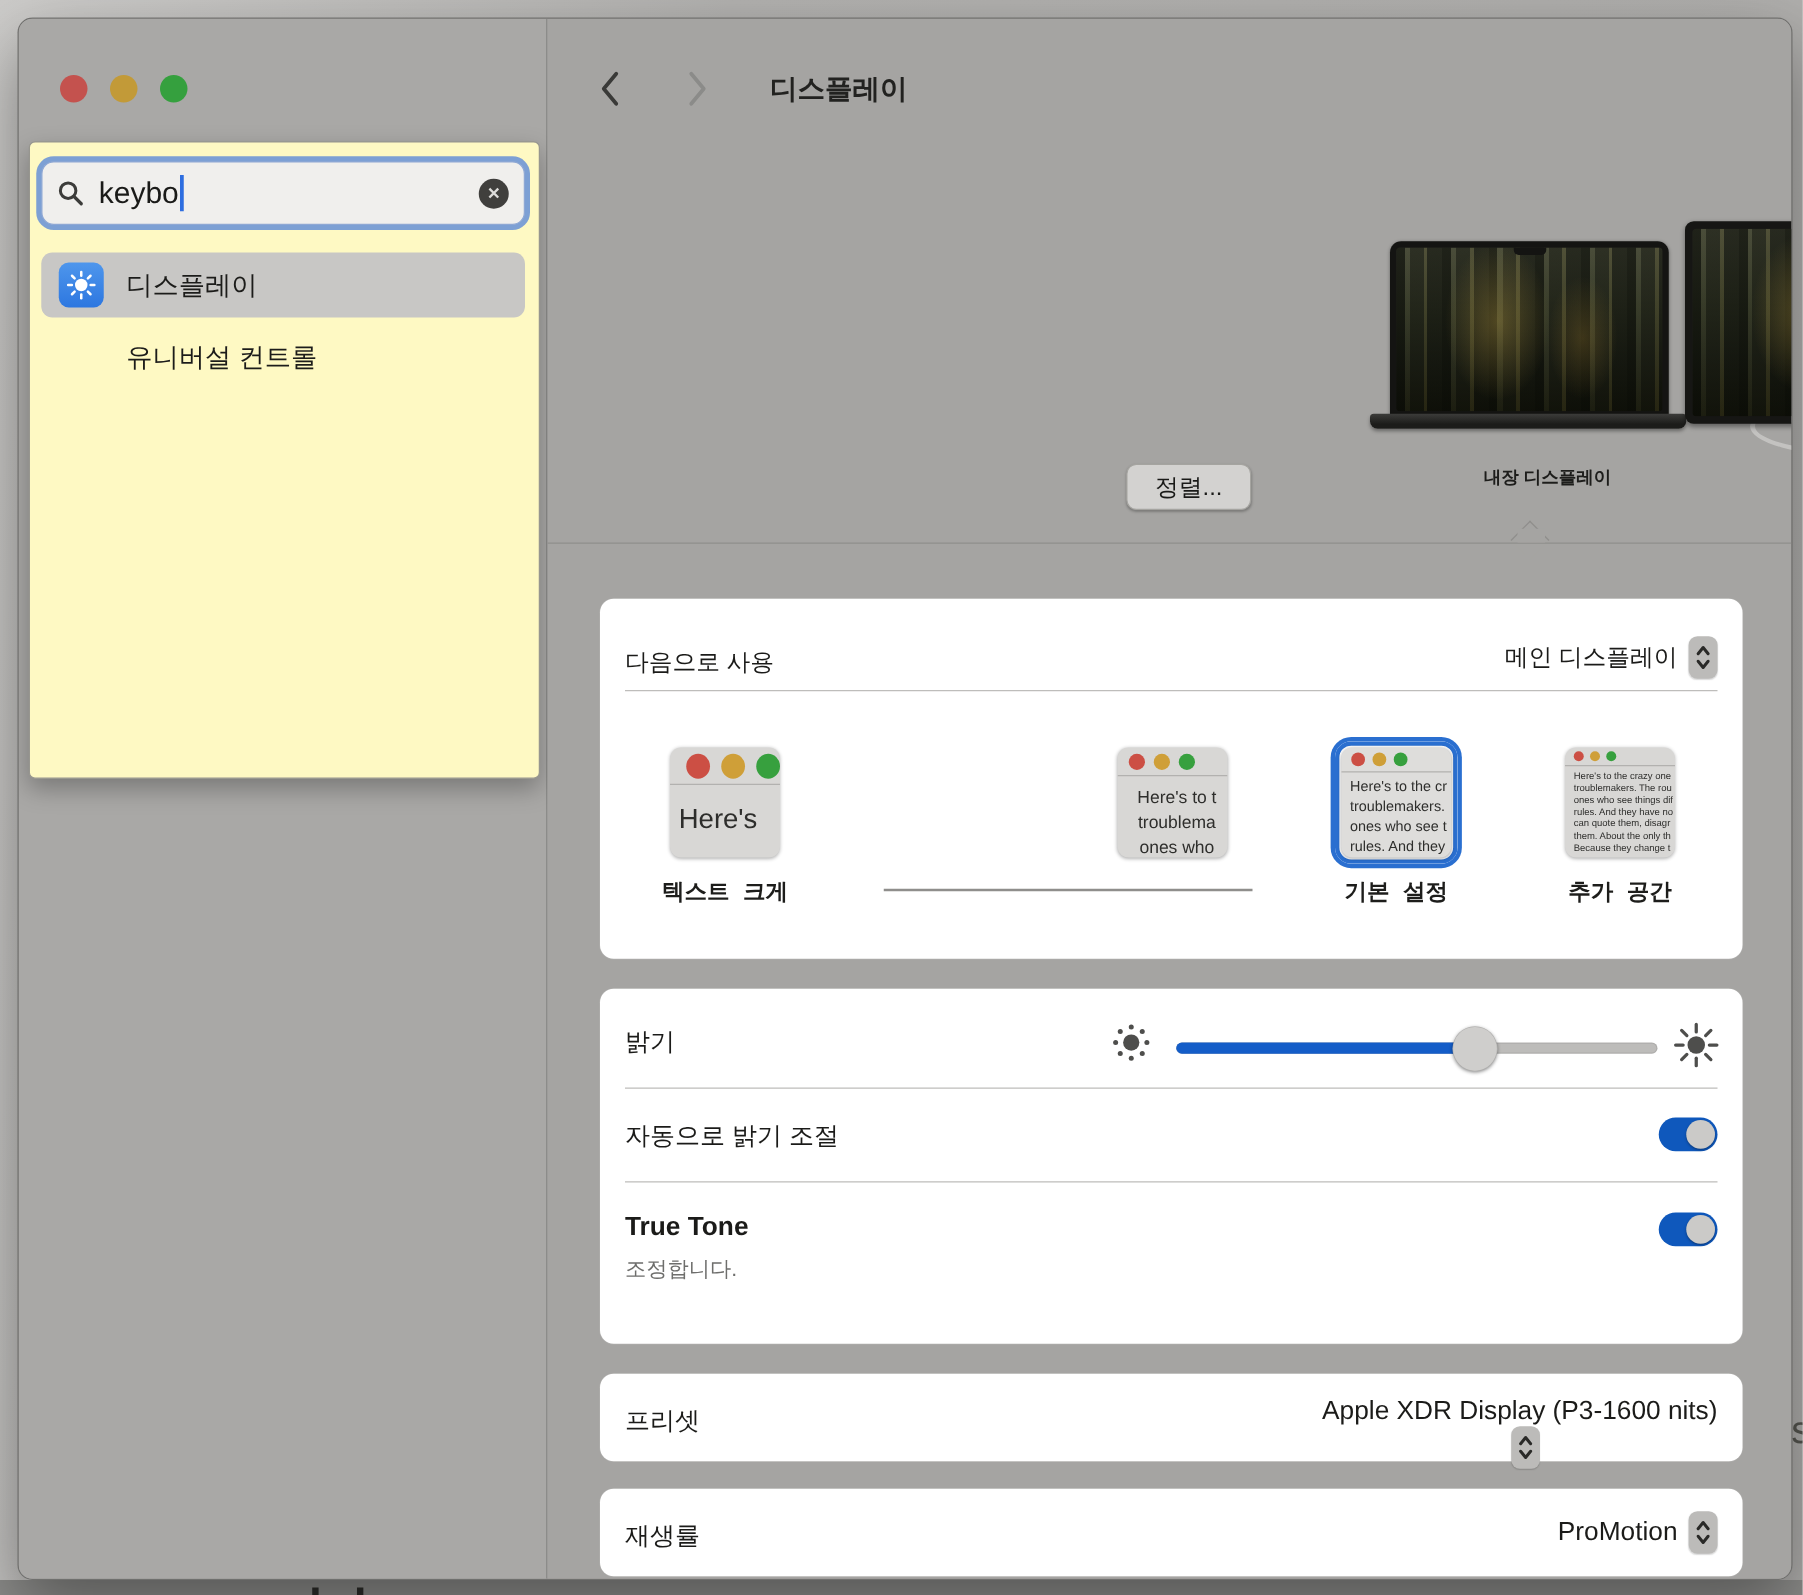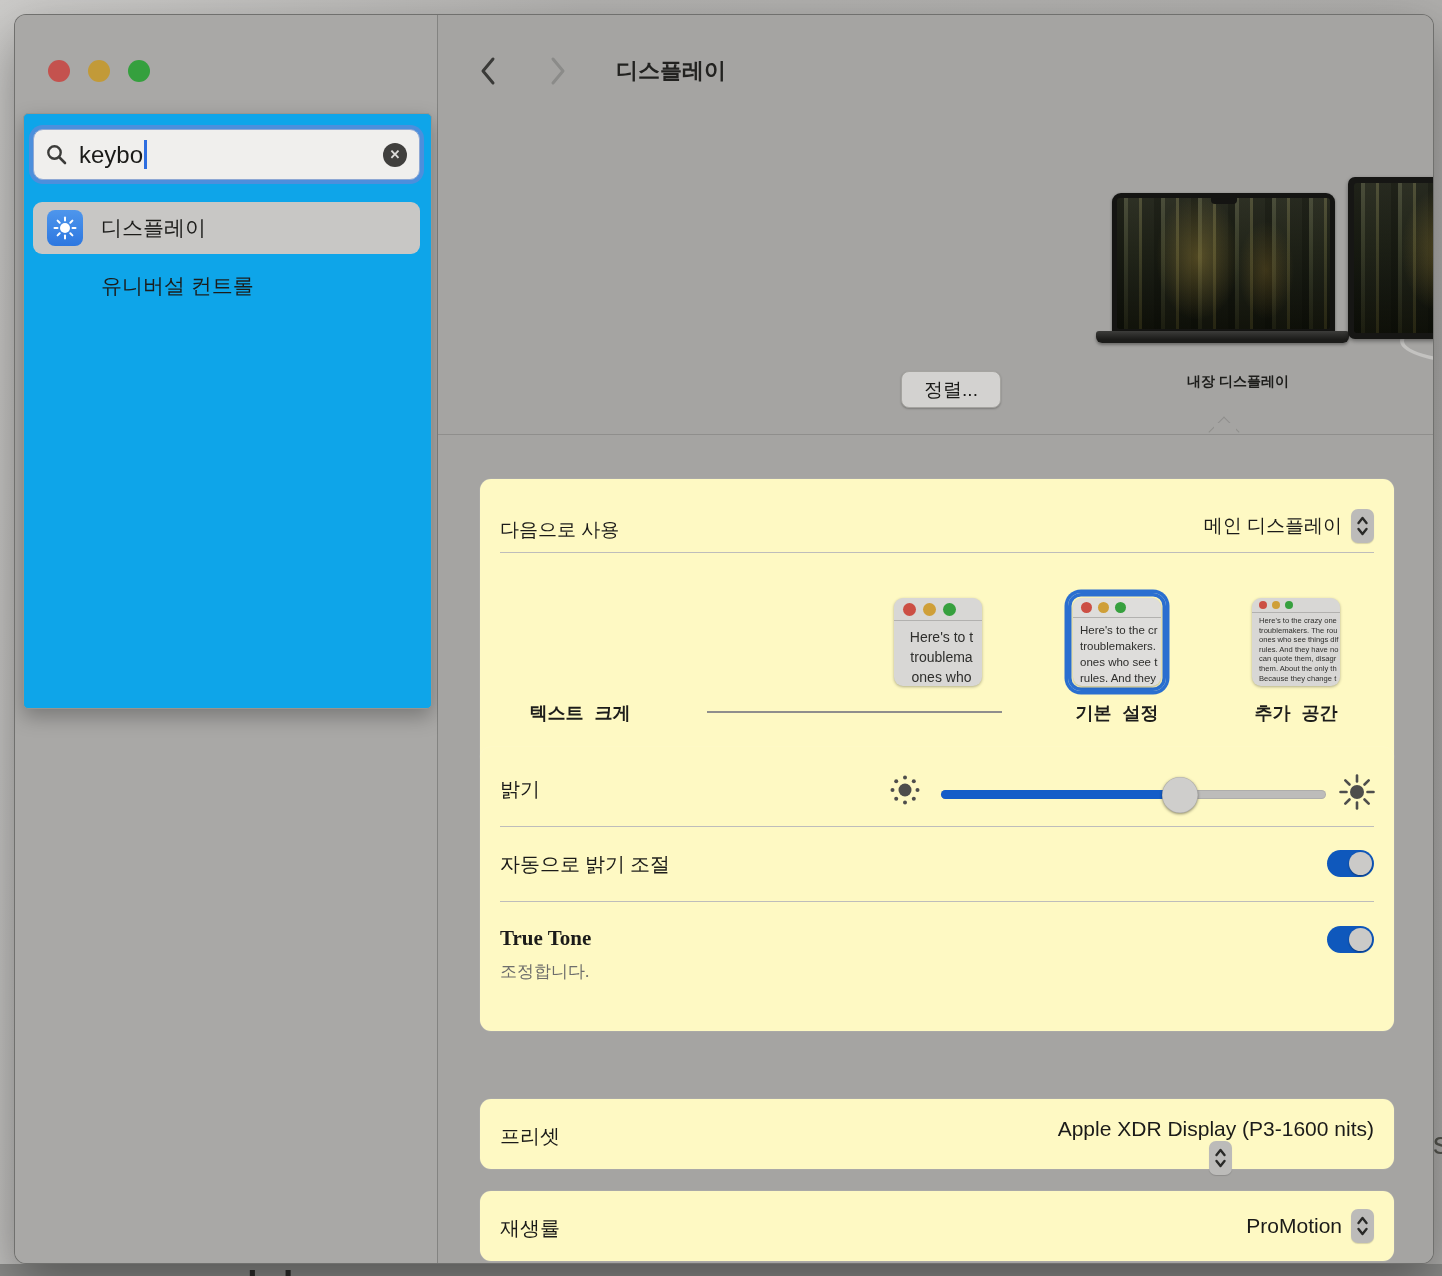--- a/index.html
+++ b/index.html
@@ -18,22 +18,22 @@
     color:#55554f; z-index:0;}
   
   .window{ position:absolute; left:14px; top:14px; width:1420px; height:1250px;
     background:#a5a4a2; border:1px solid rgba(70,70,68,.55); border-radius:12px;
     box-shadow:0 22px 55px rgba(0,0,0,.38); overflow:hidden; z-index:2; display:flex;}
   
   .sidebar{ position:relative; width:423px; flex:0 0 423px; background:#a9a8a6;
     border-right:1px solid #838381;}
   .traffic{ position:absolute; top:45px; left:33px; display:flex; gap:18px;}
   .dot{ width:22px; height:22px; border-radius:50%;}
-  .search-panel{ position:absolute; left:8px; top:98px; width:409px; height:596px;
-    background:#0ea5e9; border:1px solid #97968f; border-radius:5px;
+  .search-panel{ position:absolute; left:8px; top:98px; width:409px; height:510px;
+    background:#fef9c3; border:1px solid #97968f; border-radius:5px;
     box-shadow:0 8px 20px rgba(0,0,0,.28);}
   .search-field{ position:absolute; left:9px; top:15px; width:387px; height:51px;
     background:#f0efed; border:1px solid #8fa8d4; border-radius:10px;
     box-shadow:0 0 0 4px rgba(92,138,216,.8); display:flex; align-items:center; padding:0 12px;}
   .search-field svg{ flex:0 0 auto;}
   .search-text{ font-size:24px; color:#1a1a18; margin-left:12px;}
   .caret-bar{ width:3px; height:29px; background:#2e6ee0; margin-left:1px;}
   .clear-btn{ margin-left:auto; width:24px; height:24px; border-radius:50%;
     background:#403f3d; color:#dddcda; font-size:13px; font-weight:700;
     display:flex; align-items:center; justify-content:center;}
@@ -74,21 +74,21 @@
   .display-label{ position:absolute; top:358px; font-size:14px; font-weight:700; color:#1d1d1b; text-align:center;}
   .sort-btn{ position:absolute; left:463px; top:356px; width:100px; height:37px;
     background:#d3d2d0; border:1px solid #a5a4a0; border-radius:8px;
     box-shadow:0 1px 2px rgba(0,0,0,.25); font-size:19px; color:#1a1a18;
     display:flex; align-items:center; justify-content:center;}
   .section-divider{ position:absolute; left:0; right:0; top:419px; height:1px; background:#8f8e8c;}
   .divider-caret{ position:absolute; left:775px; top:406px; width:22px; height:22px;
     background:#a5a4a2; border-left:1px solid #8f8e8c; border-top:1px solid #8f8e8c;
     transform:rotate(45deg);}
   
-  .card{ position:absolute; left:42px; width:914px; background:#fef9c3; border-radius:11px;
+  .card{ position:absolute; left:42px; width:914px; background:#ffffff; border-radius:11px;
     box-shadow:0 0 0 .5px rgba(255,255,255,.12);}
   .row-label{ font-size:19px; color:#1b1b19;}
   .row-value{ font-size:19px; color:#1b1b19;}
   .inner-divider{ position:absolute; left:20px; right:20px; height:1px; background:#bebdbb;}
   .stepper{ width:23px; height:34px; border-radius:7px; background:#bcbbb9;
     display:flex; align-items:center; justify-content:center; margin-left:9px;
     box-shadow:0 1px 1px rgba(0,0,0,.15);}
   .value-cluster{ position:absolute; right:20px; display:flex; align-items:center;}
   
   .thumbwrap{ position:absolute; top:114px; width:98px; height:98px; border-radius:13px;
@@ -207,20 +207,31 @@
         <span class="row-value">메인 디스플레이</span>
         <span class="stepper">
           <svg width="13" height="22" viewBox="0 0 13 22">
             <polyline points="2.5,8 6.5,3 10.5,8" fill="none" stroke="#2a2a28" stroke-width="2.4" stroke-linecap="round" stroke-linejoin="round"></polyline>
             <polyline points="2.5,14 6.5,19 10.5,14" fill="none" stroke="#2a2a28" stroke-width="2.4" stroke-linecap="round" stroke-linejoin="round"></polyline>
           </svg>
         </span>
       </div>
       <div class="inner-divider" style="top:73px;"></div>
 
+      <div class="thumbwrap" style="left:51px;">
+        <div class="thumb">
+          <div class="tl" style="height:29px; gap:9px; padding-left:13px;">
+            <span style="width:20px;height:20px;background:#cc4f44;"></span>
+            <span style="width:20px;height:20px;background:#cf9f38;"></span>
+            <span style="width:20px;height:20px;background:#37a03e;"></span>
+          </div>
+          <div class="hdr-line"></div>
+          <div class="txt" style="font-size:22px; padding-top:14px;">Here's</div>
+        </div>
+      </div>
       <div class="thumbwrap" style="left:409px;">
         <div class="thumb">
           <div class="tl" style="height:22px; gap:7px; padding-left:9px;">
             <span style="width:13px;height:13px;background:#cc4f44;"></span>
             <span style="width:13px;height:13px;background:#cf9f38;"></span>
             <span style="width:13px;height:13px;background:#37a03e;"></span>
           </div>
           <div class="hdr-line"></div>
           <div class="txt" style="font-size:14px; line-height:20px; padding-top:6px;text-align:center;">
             <div>Here's to t</div>
@@ -264,21 +275,21 @@
           </div>
         </div>
       </div>
 
       <div class="connector-line"></div>
       <div class="thumb-label" style="left:10px;">텍스트 크게</div>
       <div class="thumb-label" style="left:547px;">기본 설정</div>
       <div class="thumb-label" style="left:726px;">추가 공간</div>
     </div>
 
-    <div class="card" style="top:732px; height:284px;font-family:Liberation Serif, serif;">
+    <div class="card" style="top:776px; height:284px;">
       <div class="row-label" style="position:absolute; left:20px; top:29px; font-size:20px;">밝기</div>
 
       <svg class="sun" style="left:408px;" width="34" height="34" viewBox="0 0 34 34">
         <circle cx="17" cy="17" r="6.5" fill="#4e4e4c"></circle>
         <g fill="#4e4e4c">
           <circle cx="17" cy="4.5" r="2"></circle>
             <circle cx="17" cy="29.5" r="2"></circle>
           <circle cx="4.5" cy="17" r="2"></circle>
             <circle cx="29.5" cy="17" r="2"></circle>
           <circle cx="8.2" cy="8.2" r="2"></circle>

